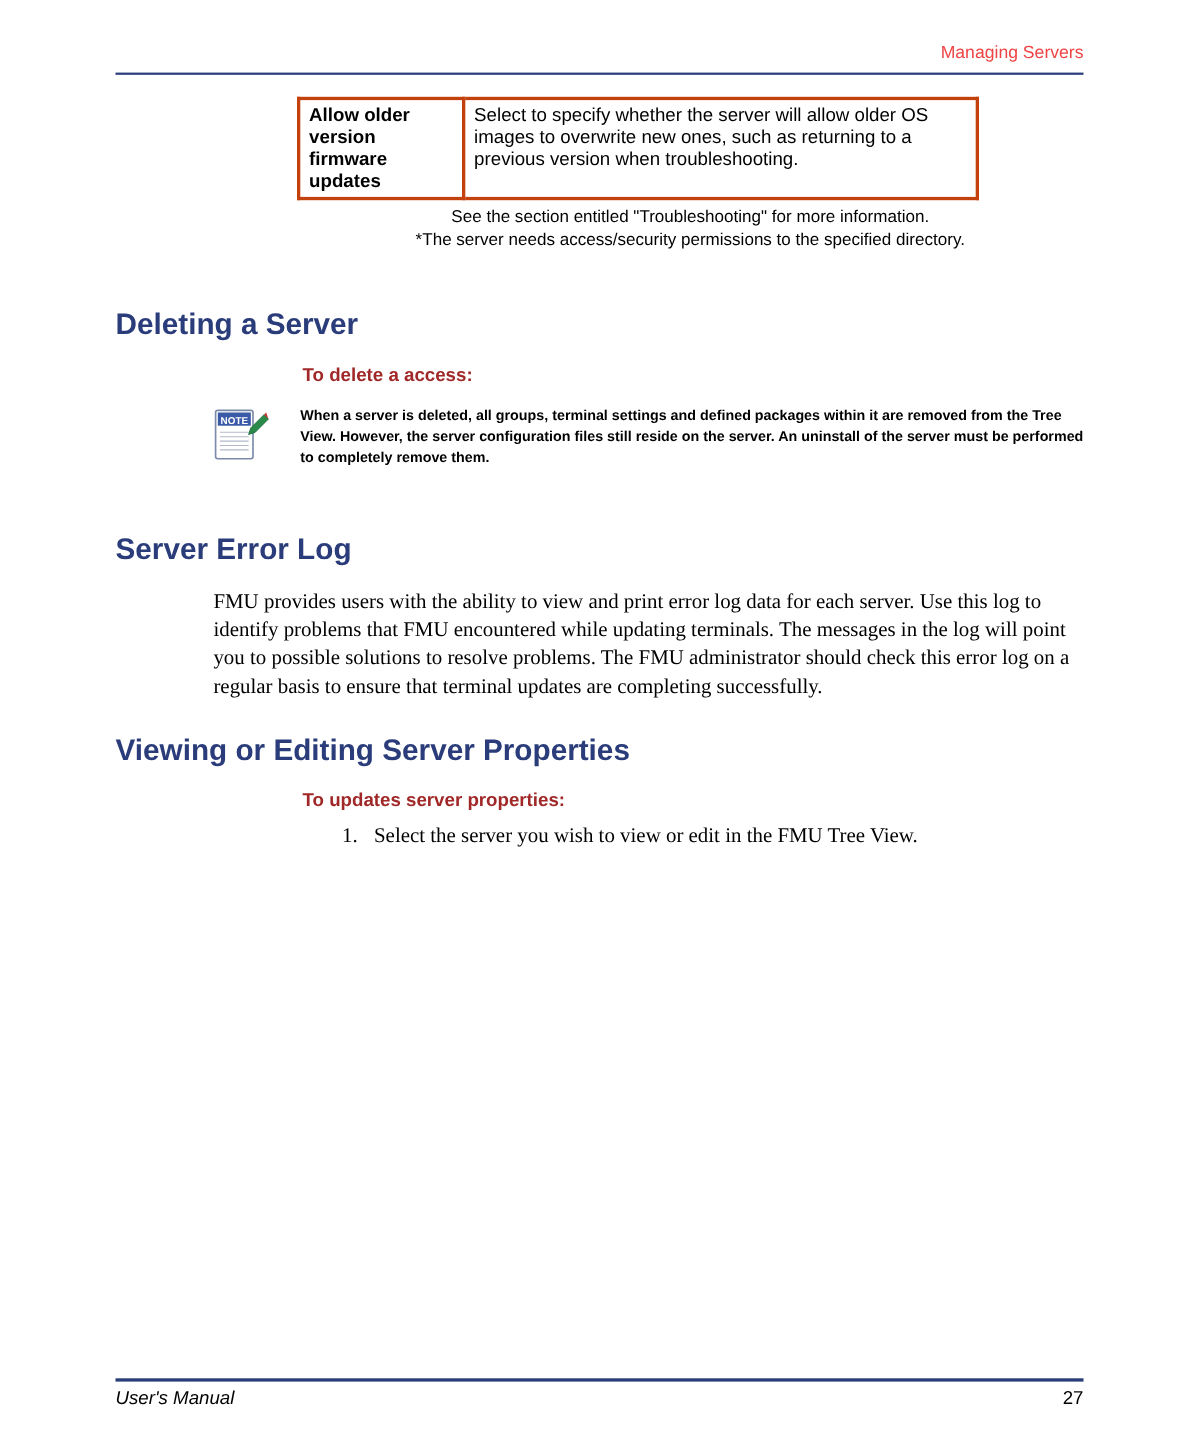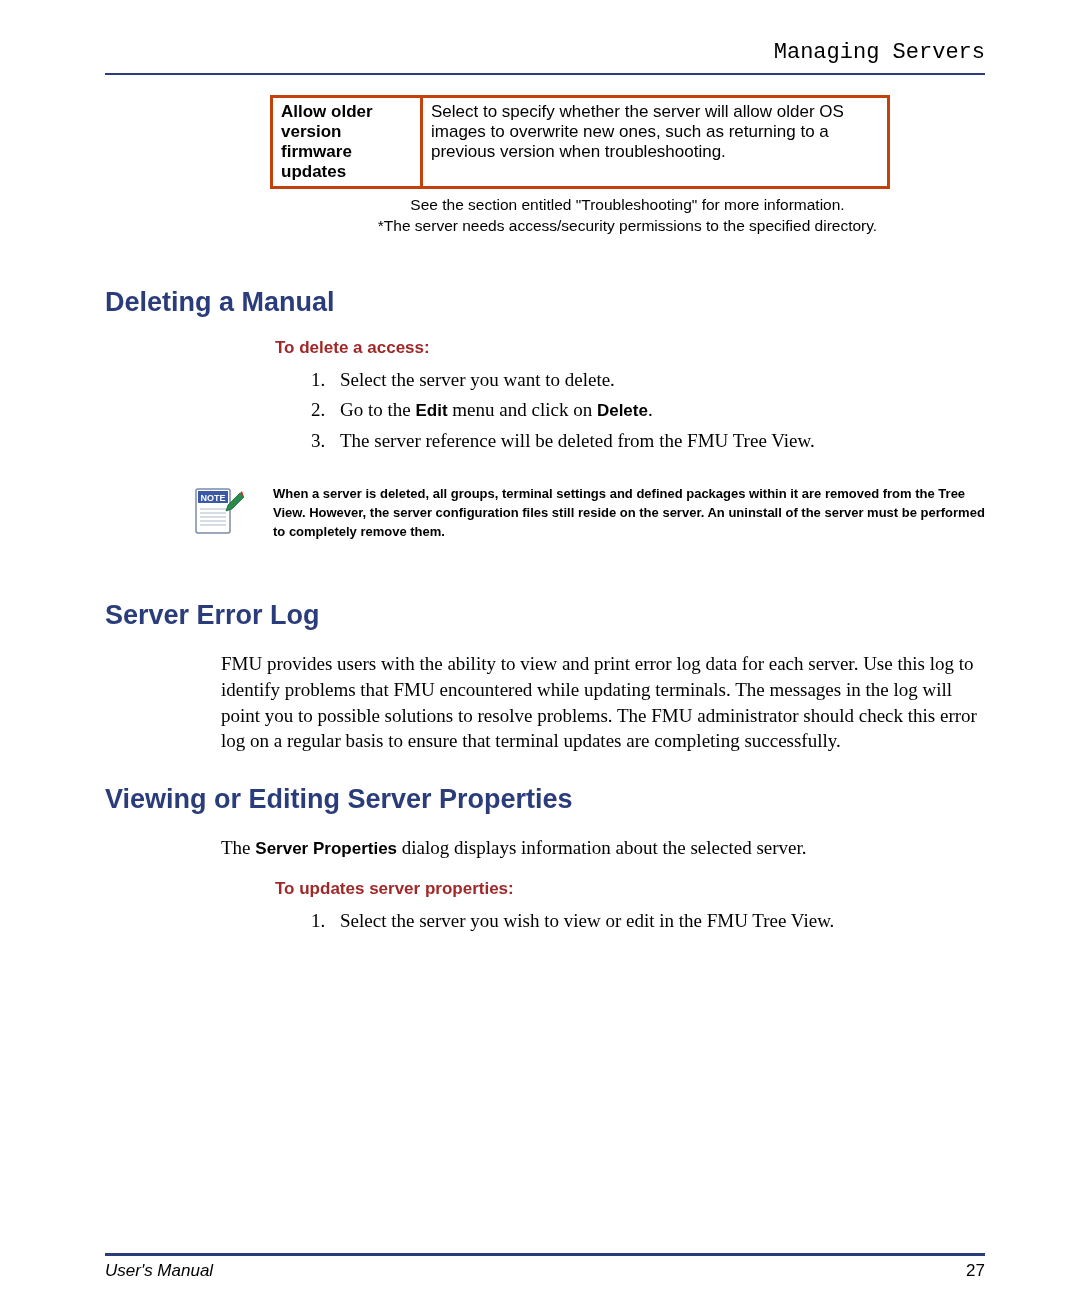--- a/index.html
+++ b/index.html
@@ -15,23 +15,23 @@
       position: relative;
     }
     .page {
       padding: 40px 95px 30px 105px;
     }
     .header-section {
       text-align: right;
       margin-bottom: 8px;
     }
     .section-name {
-      font-family: Liberation Mono, monospace;
-      font-size: 22px;
-      color: #000000;
+      font-family: Liberation Sans, sans-serif;
+      font-size: 16px;
+      color: #ef4444;
     }
     .header-rule {
       border: none;
       border-top: 2px solid #2a3c7a;
       margin-bottom: 20px;
     }
     .table-container {
       margin-left: 165px;
       margin-bottom: 6px;
     }
@@ -107,21 +107,21 @@
       width: 55px;
       height: 60px;
     }
     .note-text {
       font-family: Liberation Sans, sans-serif;
       font-size: 13px;
       font-weight: bold;
       line-height: 1.45;
     }
     .body-text {
-      margin-left: 116px;
+      margin-left: 89px;
       font-family: Georgia, 'Times New Roman', serif;
       font-size: 19px;
       line-height: 1.35;
       margin-bottom: 30px;
     }
     .footer {
       position: absolute;
       bottom: 30px;
       left: 105px;
       right: 95px;
@@ -160,30 +160,23 @@
       </tr>
     </tbody>
       </table>
   </div>
 
   <div class="footnote">
     <div>See the section entitled "Troubleshooting" for more information.</div>
     <div>*The server needs access/security permissions to the specified directory.</div>
   </div>
 
-  <h2>Deleting a Manual</h2>
+  <h2>Deleting a Server</h2>
   <div class="sub-heading">To delete a access:</div>
 
-  <ol class="steps">
-    <li>Select the server you want to delete.</li>
-    <li>
-      <span>Go to the </span><span class="bold-inline">Edit</span><span> menu and click on </span><span class="bold-inline">Delete</span><span>.</span>
-    </li>
-    <li>The server reference will be deleted from the FMU Tree View.</li>
-  </ol>
 
   <div class="note-block">
     <div class="note-icon">
       <svg viewBox="0 0 55 60">
         <rect x="6" y="4" width="34" height="44" rx="2" fill="#fff" stroke="#7a8aa8" stroke-width="1.5"></rect>
         <rect x="8" y="6" width="30" height="12" fill="#3a5aa8"></rect>
         <text x="23" y="16" font-family="Arial" font-size="9" font-weight="bold" fill="#fff" text-anchor="middle">NOTE</text>
         <line x1="10" y1="24" x2="36" y2="24" stroke="#b0b8c8" stroke-width="1"></line>
         <line x1="10" y1="28" x2="36" y2="28" stroke="#b0b8c8" stroke-width="1"></line>
         <line x1="10" y1="32" x2="36" y2="32" stroke="#b0b8c8" stroke-width="1"></line>
@@ -193,23 +186,20 @@
         <path d="M 50 8 L 54 12 L 52 6 Z" fill="#c0342a"></path>
       </svg>
     </div>
     <div class="note-text">When a server is deleted, all groups, terminal settings and defined packages within it are removed from the Tree View. However, the server configuration files still reside on the server. An uninstall of the server must be performed to completely remove them.</div>
   </div>
 
   <h2>Server Error Log</h2>
   <div class="body-text">FMU provides users with the ability to view and print error log data for each server. Use this log to identify problems that FMU encountered while updating terminals. The messages in the log will point you to possible solutions to resolve problems. The FMU administrator should check this error log on a regular basis to ensure that terminal updates are completing successfully.</div>
 
   <h2>Viewing or Editing Server Properties</h2>
-  <div class="body-text" style="margin-bottom: 18px;">
-    <span>The </span><span class="bold-inline">Server Properties</span><span> dialog displays information about the selected server.</span>
-  </div>
   <div class="sub-heading">To updates server properties:</div>
   <ol class="steps">
     <li>Select the server you wish to view or edit in the FMU Tree View.</li>
   </ol>
 </div>
 
 <div class="footer">
   <hr class="footer-rule">
   <div class="footer-content">
     <span class="footer-left">User's Manual</span>

